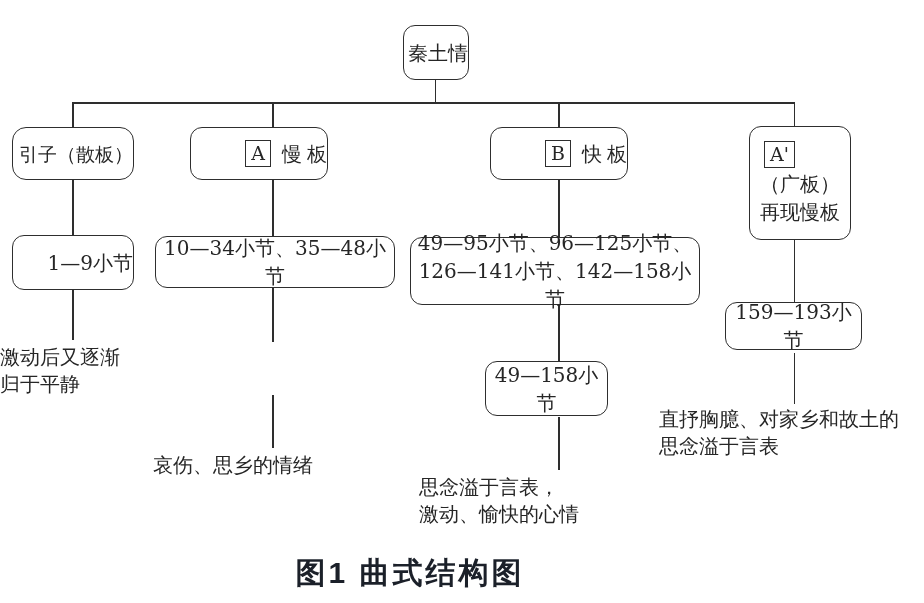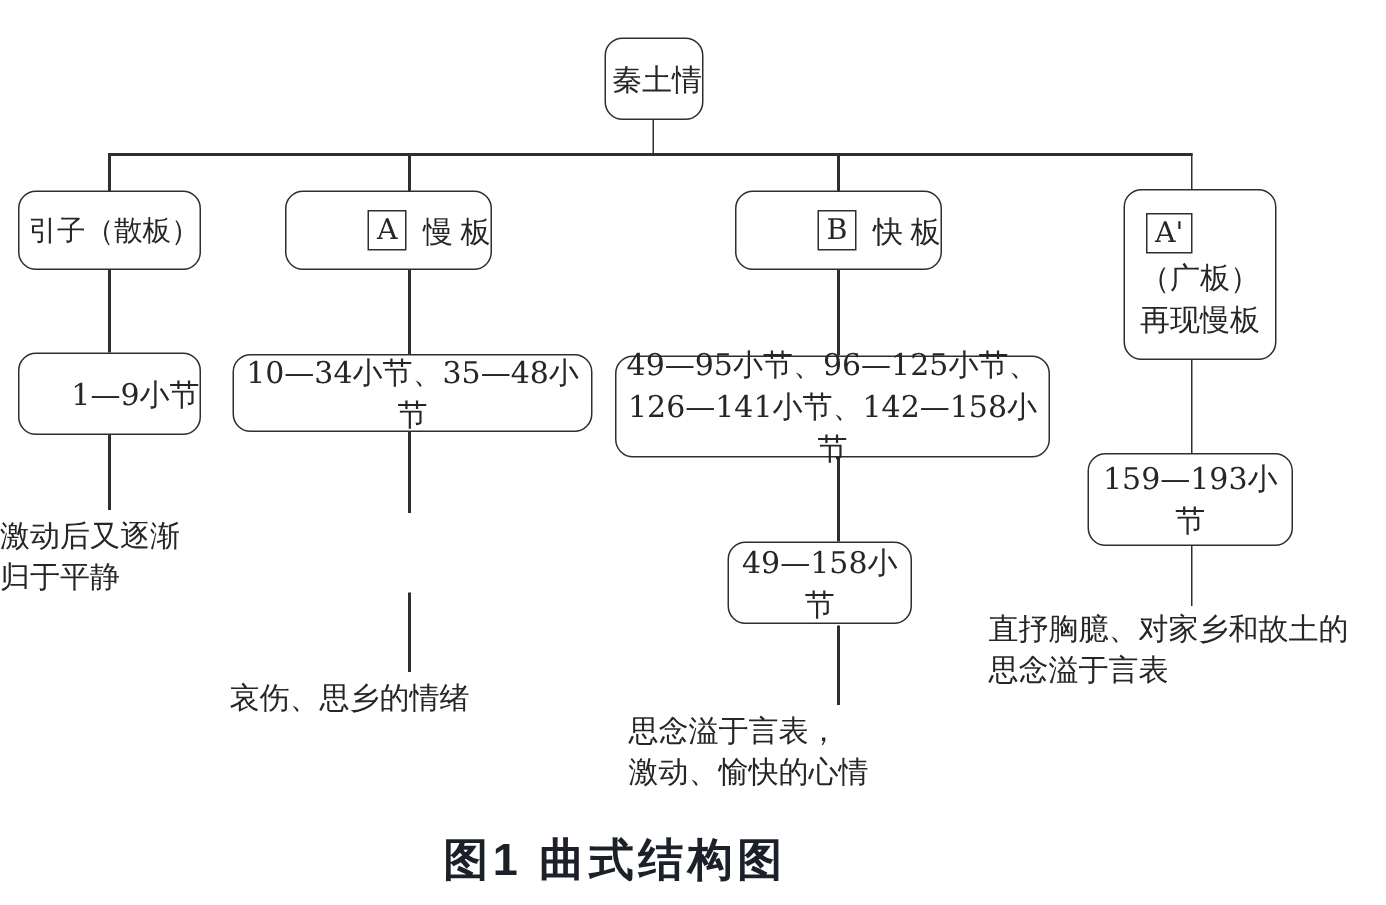--- a/index.html
+++ b/index.html
@@ -22,21 +22,21 @@
     border: 1.5px solid #2e2e2e;
     border-radius: 12px;
     display: flex;
     align-items: center;
     justify-content: flex-end;
     text-align: center;
     font-size: 20px;
     line-height: 28px;
     background: #ffffff;
   }
-  .node.small-header { font-size: 19px; }
+  .node.small-header { font-size: 19px; border-radius: 14px; }
   .node.col {
     flex-direction: column;
     align-items: stretch;
     justify-content: center;
     padding: 6px 6px;
   }
   .node.col .tag-row { text-align: left; padding-left: 8px; margin-bottom: 2px; }
   .tag {
     display: inline-block;
     box-sizing: border-box;
@@ -128,21 +128,21 @@
 
   <div class="node" style="left:155px;top:236px;width:240px;height:52px">
     <span>10—34小节、35—48小节</span>
   </div>
 
   <div class="node col" style="left:410px;top:237px;width:290px;height:68px;text-align:center">
     <div>49—95小节、96—125小节、</div>
     <div>126—141小节、142—158小节</div>
   </div>
 
-  <div class="node" style="left:725px;top:302px;width:137px;height:62px">
+  <div class="node" style="left:725px;top:302px;width:137px;height:48px">
     <span>159—193小节</span>
   </div>
 
 
   <div class="node" style="left:485px;top:361px;width:123px;height:55px">
     <span>49—158小节</span>
   </div>
 
   <div class="note" style="left:0px;top:344px;width:146px">
     <div>激动后又逐渐</div>

